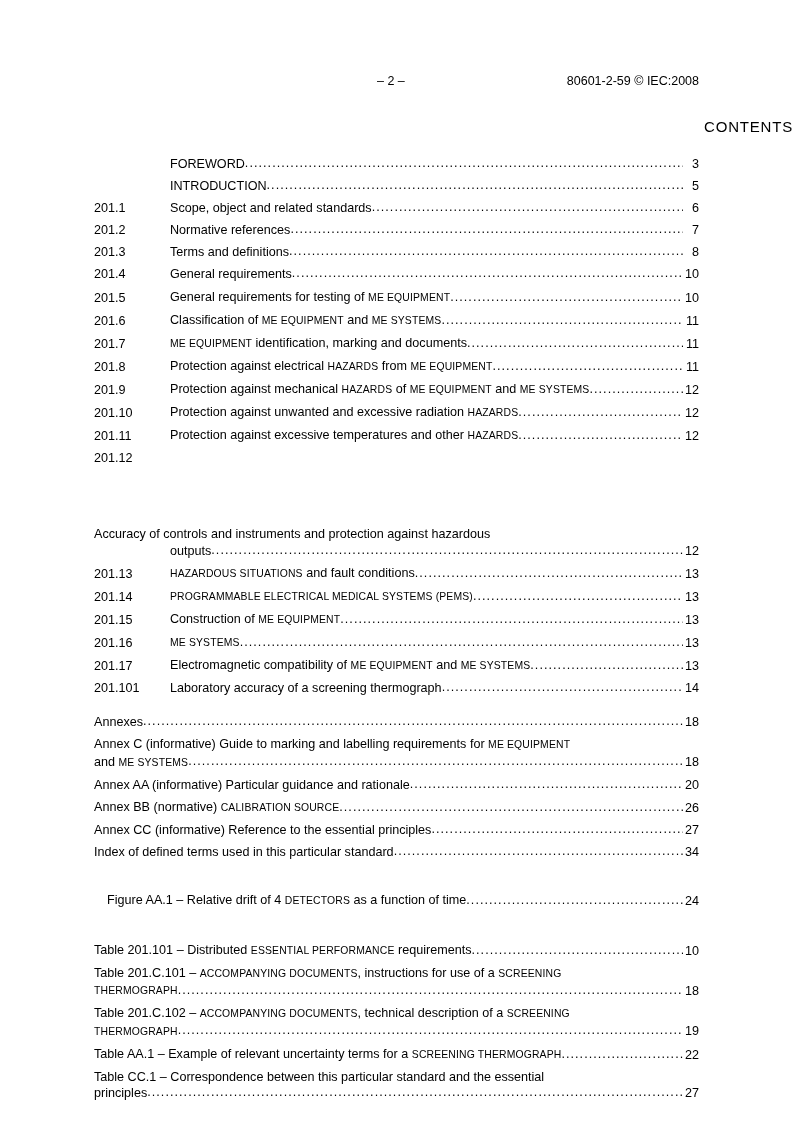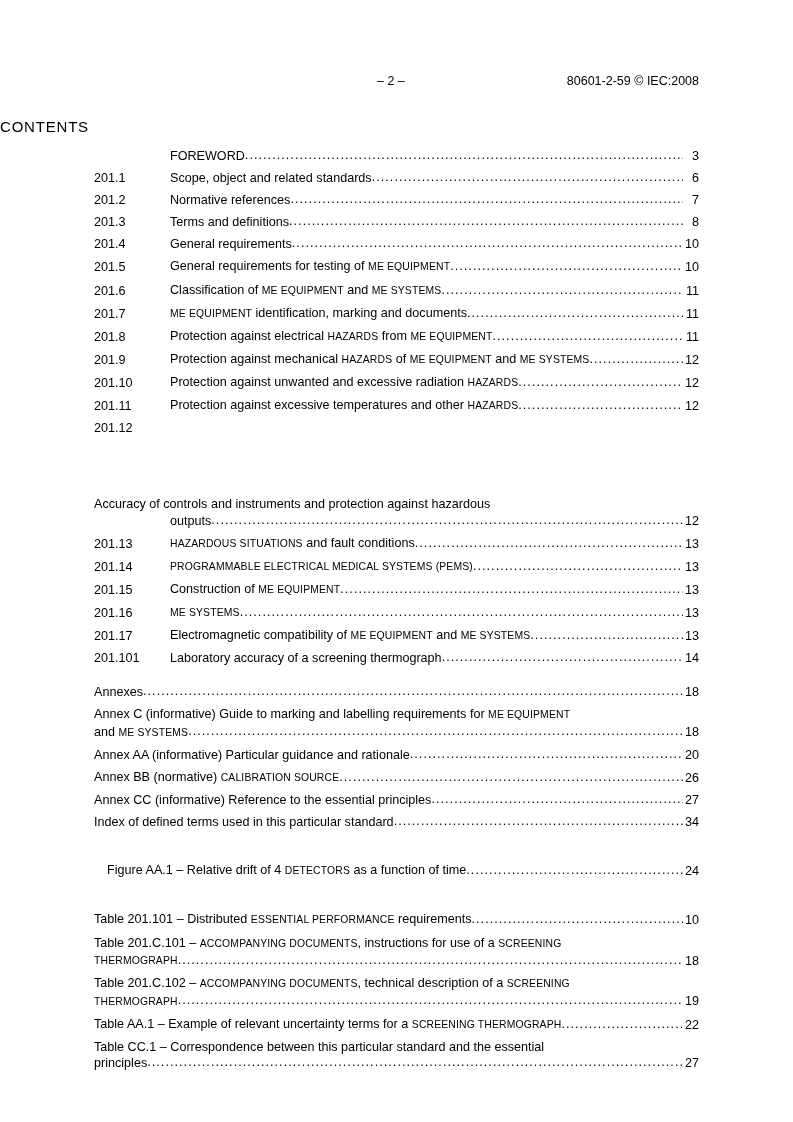--- a/index.html
+++ b/index.html
@@ -42,29 +42,29 @@
     top: 0;
     white-space: nowrap;
   }
 
   
   .contents-title {
     position: absolute;
     top: 118px;
     left: 0;
     width: 793px;
-    text-align: left;
+    text-align: right;
     font-size: 15px;
     letter-spacing: 0.8px;
   }
 
   
   .toc {
     position: absolute;
-    top: 148px;
+    top: 156px;
     left: 94px;
     width: 605px;
     font-size: 12.6px;
   }
 
   .row {
     display: flex;
     align-items: flex-end;
     width: 100%;
     line-height: 16.5px;
@@ -144,20 +144,26 @@
 
   <div class="toc">
     <div id="toc-entries">
         <div class="row">
           <span class="num"></span>
           <span class="txt"><span>FOREWORD</span></span>
           <span class="leader"></span>
           <span class="pg">3</span>
         </div>
         <div class="row">
+          <span class="num"></span>
+          <span class="txt"><span>INTRODUCTION</span></span>
+          <span class="leader"></span>
+          <span class="pg">5</span>
+        </div>
+        <div class="row">
           <span class="num">201.1</span>
           <span class="txt"><span>Scope, object and related standards</span></span>
           <span class="leader"></span>
           <span class="pg">6</span>
         </div>
         <div class="row">
           <span class="num">201.2</span>
           <span class="txt"><span>Normative references</span></span>
           <span class="leader"></span>
           <span class="pg">7</span>

